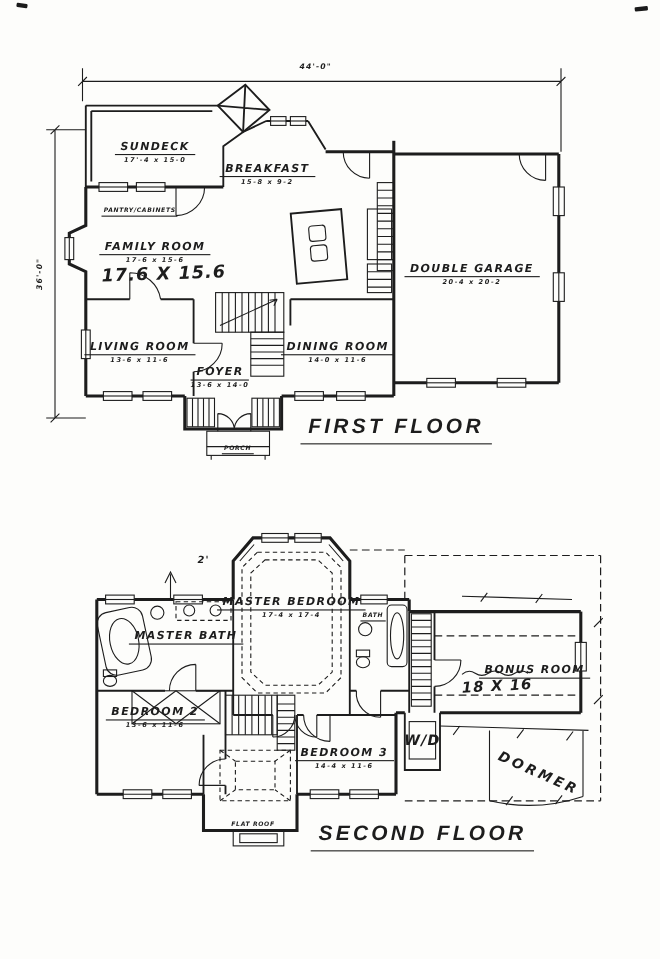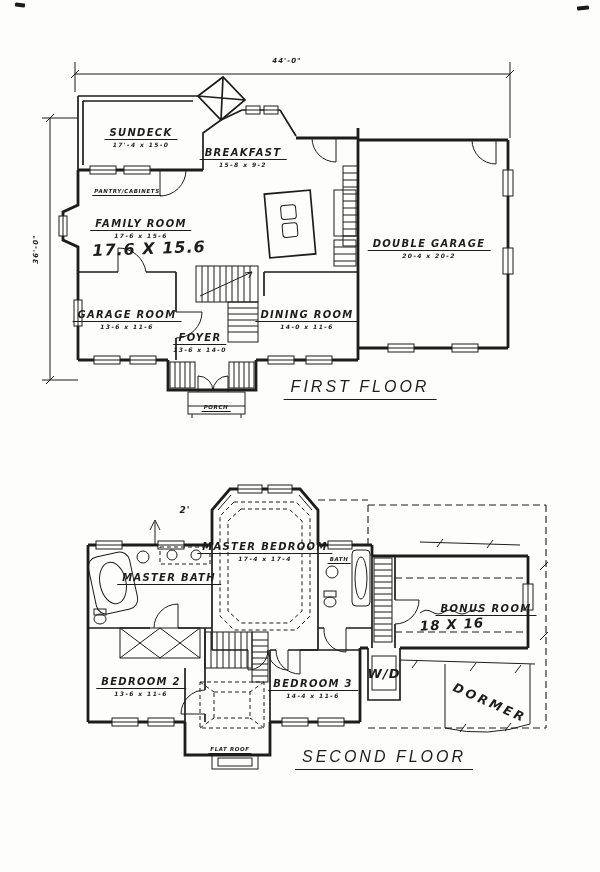--- a/index.html
+++ b/index.html
@@ -17,21 +17,21 @@
   .rname{display:inline-block;font-style:italic;font-weight:700;font-size:10px;
          font-family:"DejaVu Sans",sans-serif;letter-spacing:1.3px;
          border-bottom:1.2px solid #1d1d1d;padding:0 5px 1px}
   .rsize{display:block;font-style:italic;font-weight:700;font-size:6px;
          font-family:"DejaVu Sans",sans-serif;letter-spacing:1.4px;margin-top:1px}
   .tiny .rname{font-size:5.5px;letter-spacing:.6px;padding:0 2px 1px}
   .hand{font-style:italic;font-weight:700;font-size:16px;letter-spacing:1px;
         font-family:"DejaVu Sans",sans-serif}
   .hand2{font-style:italic;font-weight:700;font-size:13.5px;letter-spacing:1px;
          font-family:"DejaVu Sans",sans-serif}
-  .title{font-style:italic;font-weight:400;font-size:16px;letter-spacing:3px;
+  .title{font-style:italic;font-weight:700;font-size:19px;letter-spacing:3px;
          font-family:"Liberation Sans",sans-serif;border-bottom:1.7px solid #1d1d1d;padding:0 7px 3px}
   .dim{font-style:italic;font-weight:700;font-size:7px;letter-spacing:1px;
        font-family:"DejaVu Sans",sans-serif}
   .artifact{position:absolute;background:#1b1b1b;border-radius:1px}
 </style>
 </head>
 <body>
 
 <svg id="plan" width="600" height="872" viewBox="0 0 600 872">
 
@@ -262,21 +262,21 @@
 </div>
 <div class="lbl tiny" style="left:127px;top:178px">
   <span class="rname">PANTRY/CABINETS</span>
 </div>
 <div class="lbl" style="left:141px;top:212px">
   <span class="rname">FAMILY ROOM</span>
   <span class="rsize">17-6 x 15-6</span>
 </div>
 <div class="lbl hand" style="left:149px;top:239px;transform:translateX(-50%) rotate(-2deg)">17.6 X 15.6</div>
 <div class="lbl" style="left:127px;top:303px">
-  <span class="rname">GARAGE ROOM</span>
+  <span class="rname">LIVING ROOM</span>
   <span class="rsize">13-6 x 11-6</span>
 </div>
 <div class="lbl" style="left:307px;top:303px">
   <span class="rname">DINING ROOM</span>
   <span class="rsize">14-0 x 11-6</span>
 </div>
 <div class="lbl" style="left:200px;top:326px">
   <span class="rname">FOYER</span>
   <span class="rsize">13-6 x 14-0</span>
 </div>
@@ -297,21 +297,21 @@
 <div class="lbl" style="left:169px;top:566px">
   <span class="rname">MASTER BATH</span>
 </div>
 <div class="lbl tiny" style="left:339px;top:546px">
   <span class="rname">BATH</span>
 </div>
 <div class="lbl" style="left:486px;top:597px">
   <span class="rname">BONUS ROOM</span>
 </div>
 <div class="lbl hand2" style="left:452px;top:616px;transform:translateX(-50%) rotate(-3deg)">18 X 16</div>
-<div class="lbl" style="left:141px;top:670px">
+<div class="lbl" style="left:141px;top:635px">
   <span class="rname">BEDROOM 2</span>
   <span class="rsize">13-6 x 11-6</span>
 </div>
 <div class="lbl" style="left:313px;top:672px">
   <span class="rname">BEDROOM 3</span>
   <span class="rsize">14-4 x 11-6</span>
 </div>
 <div class="lbl" style="left:384px;top:666px;font-style:italic;font-weight:700;font-size:13px;letter-spacing:1px">W/D</div>
 <div class="lbl" style="left:490px;top:695px;transform:translateX(-50%) rotate(24deg);font-style:italic;font-weight:700;font-size:12.5px;letter-spacing:3px">DORMER</div>
 <div class="lbl tiny" style="left:230px;top:736px">

